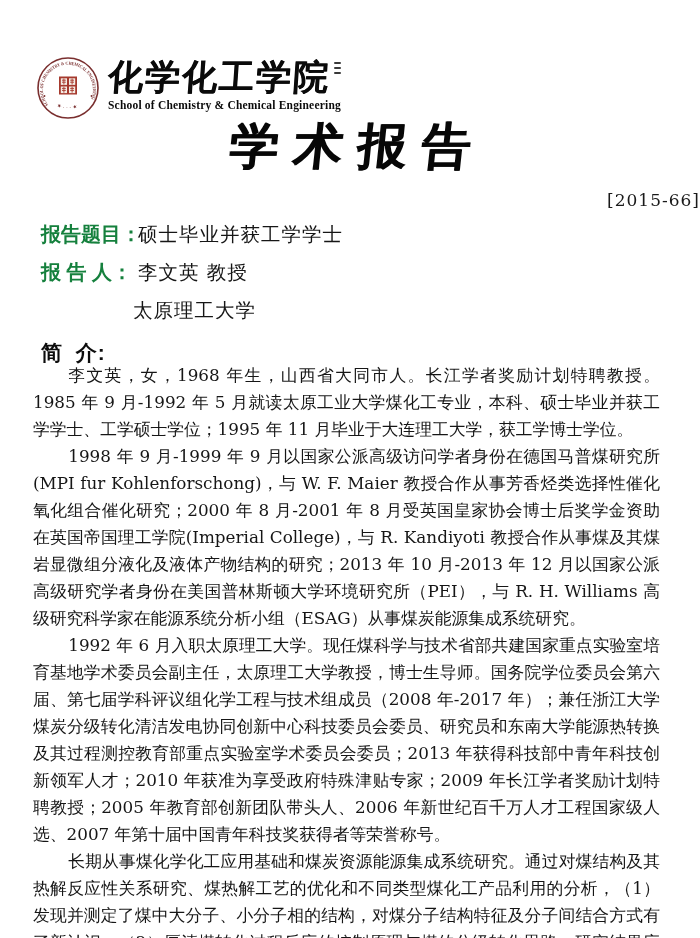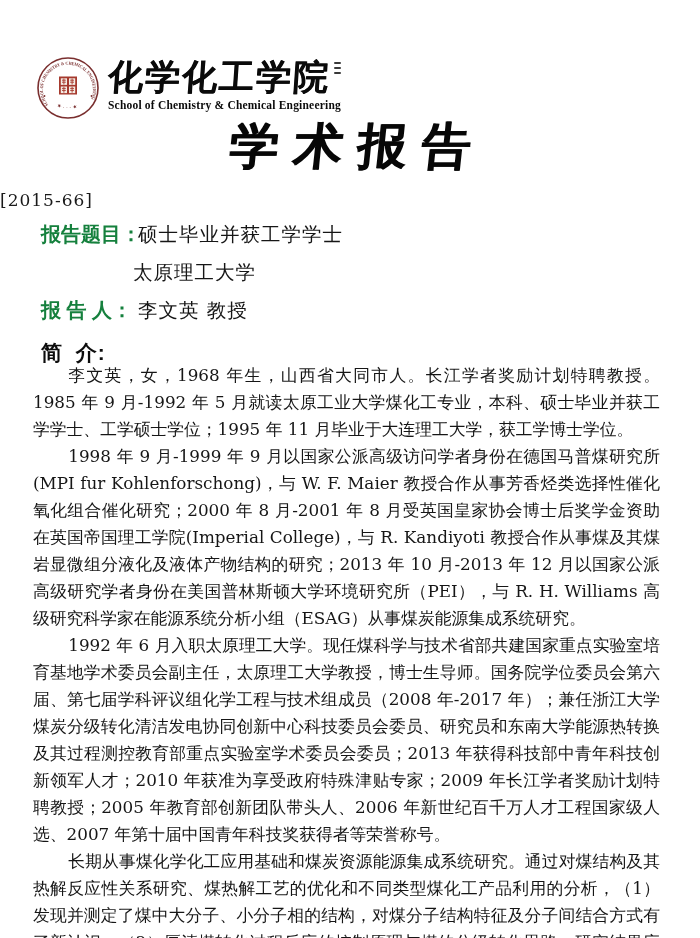--- a/index.html
+++ b/index.html
@@ -52,21 +52,21 @@
     text-align:center;
     font-family:"DejaVu Serif",serif;
     font-size:49px;line-height:56px;
     font-weight:900;color:#070707;
     letter-spacing:15px;text-indent:15px;
     transform:skewX(-6deg);
     text-shadow:1px 0 0 #070707;
   }
   .doc-number{
     position:absolute;top:190px;left:0;right:0;
-    text-align:left;
+    text-align:right;
     font-family:"DejaVu Serif",serif;
     font-size:17px;color:#1a1a1a;letter-spacing:1px;
   }
 
   
   .meta{position:absolute;top:221px;left:41px;right:40px;}
   .meta-row{height:24px;margin-bottom:14px;white-space:nowrap;}
   .meta-label{
     font-family:"Liberation Sans","DejaVu Sans",sans-serif;
     font-weight:bold;font-size:20px;color:#15803d;
@@ -150,26 +150,26 @@
   </div>
 
   <h1 class="doc-title">学术报告</h1>
   <div class="doc-number">[2015-66]</div>
 
   <div class="meta">
     <div class="meta-row">
       <span class="meta-label">报告题目：</span>
       <span class="meta-value">硕士毕业并获工学学士</span>
     </div>
-    <div class="meta-row affiliation">
-      <span class="meta-value">太原理工大学</span>
-    </div>
     <div class="meta-row">
       <span class="meta-label">报 告 人：</span>
       <span class="meta-value">李文英 教授</span>
+    </div>
+    <div class="meta-row affiliation">
+      <span class="meta-value">太原理工大学</span>
     </div>
   </div>
 
   <h2 class="intro-heading">简 介:</h2>
   <div class="intro-body">
     <p>李文英，女，1968 年生，山西省大同市人。长江学者奖励计划特聘教授。1985 年 9 月-1992 年 5 月就读太原工业大学煤化工专业，本科、硕士毕业并获工学学士、工学硕士学位；1995 年 11 月毕业于大连理工大学，获工学博士学位。</p>
     <p>1998 年 9 月-1999 年 9 月以国家公派高级访问学者身份在德国马普煤研究所(MPI fur Kohlenforschong)，与 W. F. Maier 教授合作从事芳香烃类选择性催化氧化组合催化研究；2000 年 8 月-2001 年 8 月受英国皇家协会博士后奖学金资助在英国帝国理工学院(Imperial College)，与 R. Kandiyoti 教授合作从事煤及其煤岩显微组分液化及液体产物结构的研究；2013 年 10 月-2013 年 12 月以国家公派高级研究学者身份在美国普林斯顿大学环境研究所（PEI），与 R. H. Williams 高级研究科学家在能源系统分析小组（ESAG）从事煤炭能源集成系统研究。</p>
     <p>1992 年 6 月入职太原理工大学。现任煤科学与技术省部共建国家重点实验室培育基地学术委员会副主任，太原理工大学教授，博士生导师。国务院学位委员会第六届、第七届学科评议组化学工程与技术组成员（2008 年-2017 年）；兼任浙江大学煤炭分级转化清洁发电协同创新中心科技委员会委员、研究员和东南大学能源热转换及其过程测控教育部重点实验室学术委员会委员；2013 年获得科技部中青年科技创新领军人才；2010 年获准为享受政府特殊津贴专家；2009 年长江学者奖励计划特聘教授；2005 年教育部创新团队带头人、2006 年新世纪百千万人才工程国家级人选、2007 年第十届中国青年科技奖获得者等荣誉称号。</p>
     <p>长期从事煤化学化工应用基础和煤炭资源能源集成系统研究。通过对煤结构及其热解反应性关系研究、煤热解工艺的优化和不同类型煤化工产品利用的分析，（1）发现并测定了煤中大分子、小分子相的结构，对煤分子结构特征及分子间结合方式有了新认识；（2）厘清煤转化过程反应的控制原理与煤的分级转化思路，研究结果应用于煤转化工艺过程的设计和优化；（3）利用非线性优化的方式对煤基多联产系统集成优化，在化学能梯级利用的基础上，实现 CO₂ 的低能耗捕集和再利用，有效提高</p>
   </div>

